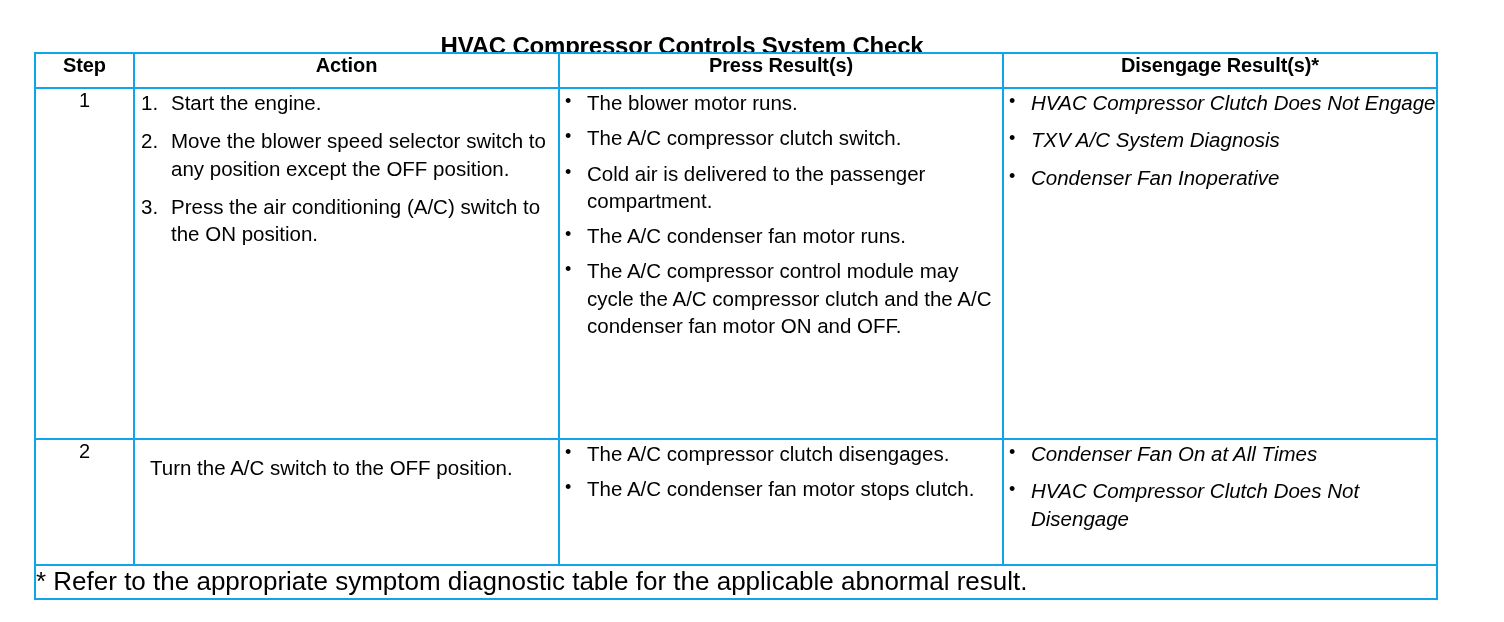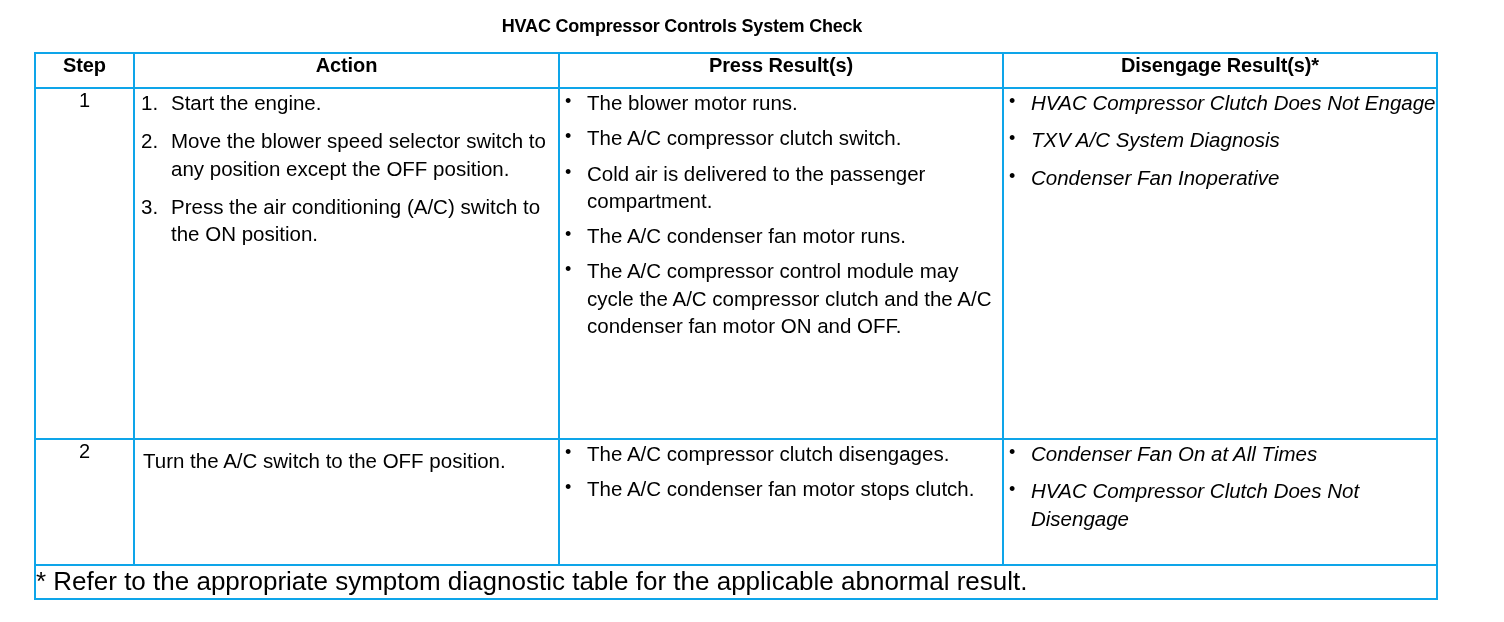--- a/index.html
+++ b/index.html
@@ -18,24 +18,24 @@
   .page {
     position: relative;
     width: 1504px;
     height: 622px;
     background: #ffffff;
   }
 
   .doc-title {
     position: absolute;
     left: 0;
-    top: 16px;
+    top: 32px;
     width: 1364px;
     text-align: center;
-    font-size: 18px;
+    font-size: 24px;
     font-weight: bold;
     letter-spacing: -0.2px;
   }
 
   .table-wrap {
     position: absolute;
     left: 34px;
     top: 52px;
     width: 1402px;
   }
@@ -96,21 +96,21 @@
   ol.action-list > li:last-child { margin-bottom: 0; }
   ol.action-list > li .num {
     position: absolute;
     left: 6px;
     top: 0;
     font-size: 20.5px;
   }
 
   
   p.action-para {
-    margin: 8px;
+    margin: 15px;
     font-size: 20.5px;
     line-height: 1.28;
   }
 
   
   ul.bullet-list {
     margin: 0;
     padding: 0;
     list-style: none;
   }

